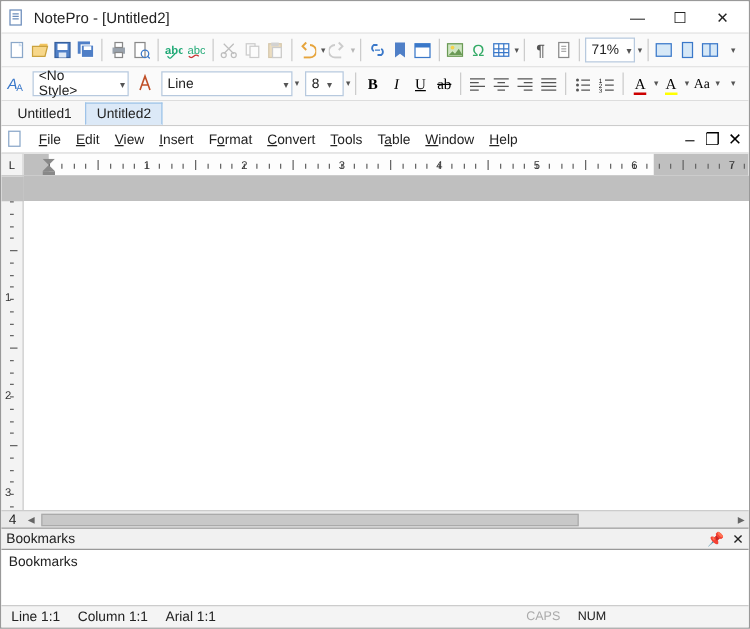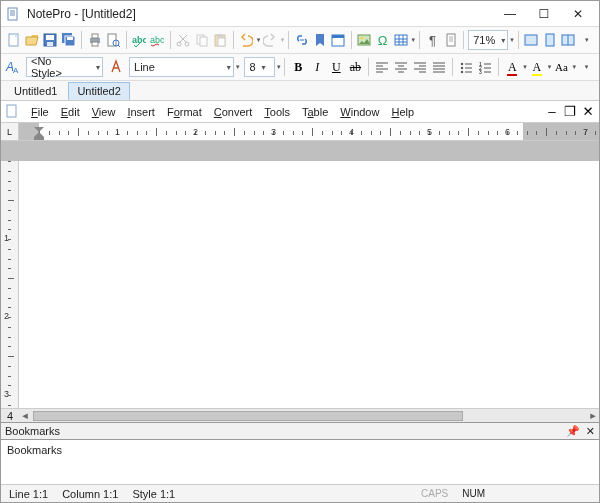--- a/index.html
+++ b/index.html
@@ -528,18 +528,18 @@
   <span style="font-size:11px;margin-right:6px;">📌</span>
   <span style="font-size:11px;">✕</span>
 </div>
 <div class="panel-body">
   <span>Bookmarks</span>
 </div>
 
 <div class="statusbar">
   <span class="status-cell">Line 1:1</span>
   <span class="status-cell">Column 1:1</span>
-  <span class="status-cell">Style 1:1</span>
+  <span class="status-cell">Arial 1:1</span>
   <span class="status-sep"></span>
   <span class="status-cell caps">CAPS</span>
   <span class="status-cell num">NUM</span>
   <span style="width:100px;"></span>
 </div>
 
 </body></html>

